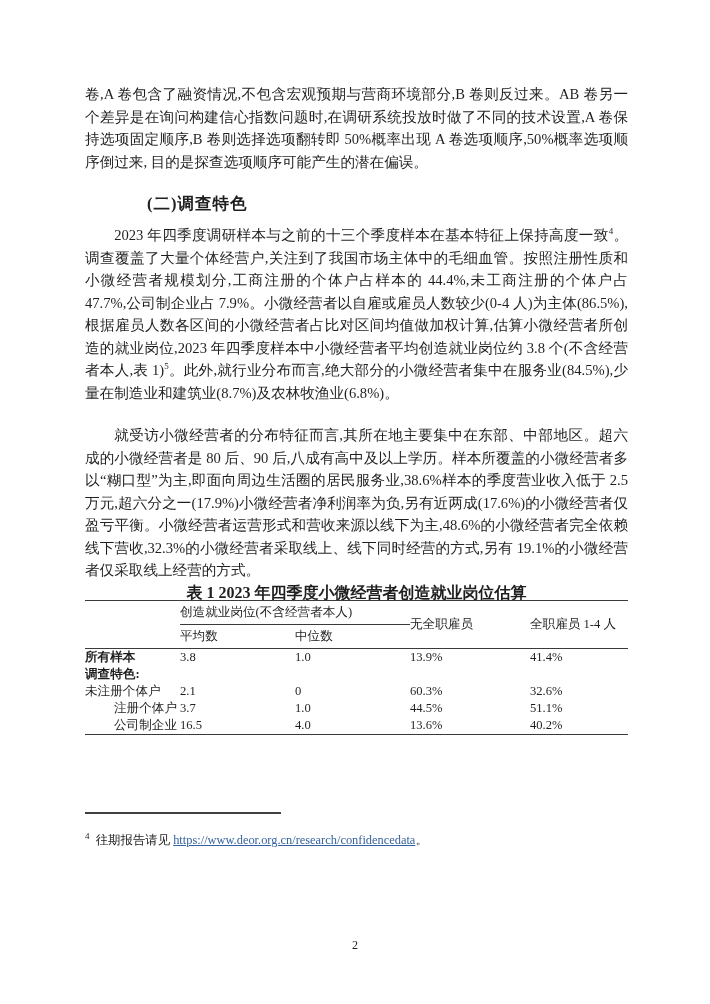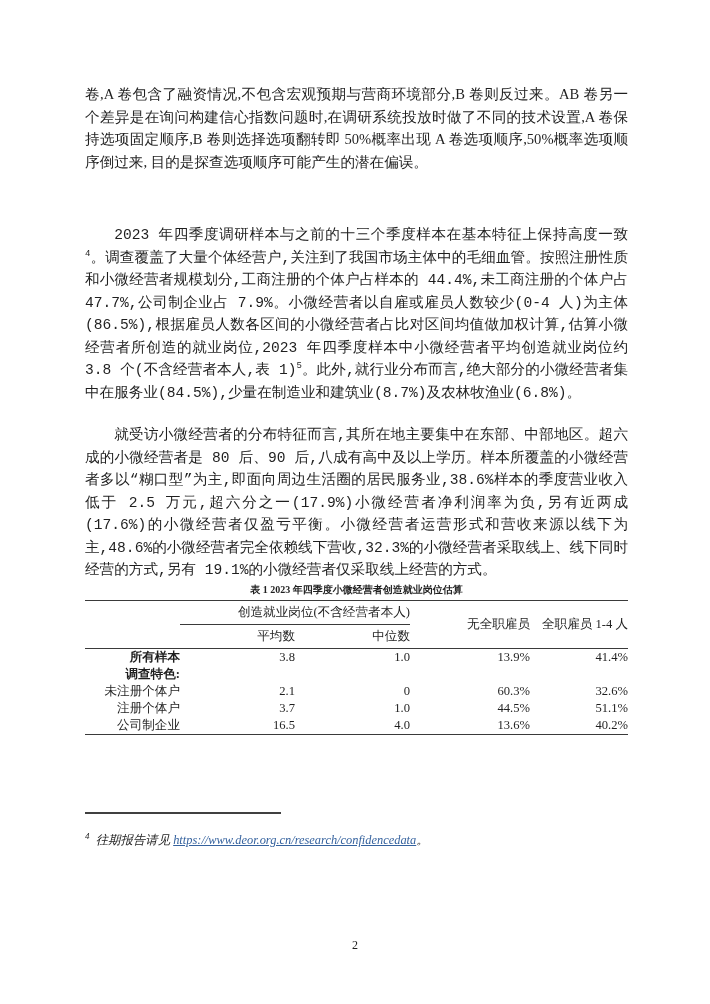--- a/index.html
+++ b/index.html
@@ -15,21 +15,21 @@
   }
   .abs { position: absolute; }
   .bodytext {
     left: 85px;
     width: 543px;
     font-size: 14.6px;
     line-height: 22.5px;
     text-align: justify;
     margin: 0;
   }
-  .indent { text-indent: 2em; font-family: Liberation Mono, monospace; }
+  .indent { text-indent: 2em; }
   sup.fnref {
     font-size: 9px;
     vertical-align: super;
     line-height: 0;
   }
   .section-heading {
     left: 85px;
     top: 193px;
     width: 543px;
     padding-left: 62px;
@@ -37,41 +37,41 @@
     font-size: 16.5px;
     font-weight: bold;
     letter-spacing: 1px;
     margin: 0;
   }
   .table-title {
     left: 85px;
     top: 583px;
     width: 543px;
     text-align: center;
-    font-size: 10px;
+    font-size: 16px;
     font-weight: bold;
     margin: 0;
   }
   .datatable-wrap { left: 85px; top: 600px; width: 543px; }
   table.datatable {
     width: 543px;
     border-collapse: collapse;
     border-top: 1.5px solid #3a3a3a;
     border-bottom: 1.5px solid #3a3a3a;
     font-size: 12.6px;
     table-layout: fixed;
   }
   table.datatable col.c1 { width: 95px; }
   table.datatable col.c2 { width: 115px; }
   table.datatable col.c3 { width: 115px; }
   table.datatable col.c4 { width: 120px; }
   table.datatable col.c5 { width: 98px; }
   table.datatable th, table.datatable td {
     font-weight: normal;
-    text-align: right;
+    text-align: left;
     padding: 0;
     height: 17px;
     vertical-align: middle;
     overflow: hidden;
     white-space: nowrap;
     margin-top: 48px;
   }
   table.datatable thead th { height: 23px; }
   th.group-header { border-bottom: 1px solid #3a3a3a; }
   tbody tr.first-data td { border-top: 1px solid #3a3a3a; }
@@ -83,37 +83,37 @@
     width: 196px;
     border: none;
     border-top: 2px solid #404040;
     margin: 0 0 9px 0;
   }
   .footnote {
     font-size: 12.4px;
     line-height: 21.5px;
     text-align: justify;
     margin: 16px 0 9px 0;
-    font-style: italic;
   }
   .fn-link { color: #35629e; text-decoration: underline; }
   .page-number {
     left: 0; top: 938px; width: 710px;
     text-align: center;
     font-size: 12px;
     margin: 0;
   }
 </style>
 </head>
 <body>
 
 <div class="page">
 
   <p class="abs bodytext" style="top:83px;">卷,A 卷包含了融资情况,不包含宏观预期与营商环境部分,B 卷则反过来。AB 卷另一个差异是在询问构建信心指数问题时,在调研系统投放时做了不同的技术设置,A 卷保持选项固定顺序,B 卷则选择选项翻转即 50%概率出现 A 卷选项顺序,50%概率选项顺序倒过来, 目的是探查选项顺序可能产生的潜在偏误。</p>
 
+  <h2 class="abs section-heading">(二)调查特色</h2>
 
   <p class="abs bodytext indent" style="top:224px;"><span>2023 年四季度调研样本与之前的十三个季度样本在基本特征上保持高度一致</span><sup class="fnref">4</sup><span>。调查覆盖了大量个体经营户,关注到了我国市场主体中的毛细血管。按照注册性质和小微经营者规模划分,工商注册的个体户占样本的 44.4%,未工商注册的个体户占 47.7%,公司制企业占 7.9%。小微经营者以自雇或雇员人数较少(0-4 人)为主体(86.5%),根据雇员人数各区间的小微经营者占比对区间均值做加权计算,估算小微经营者所创造的就业岗位,2023 年四季度样本中小微经营者平均创造就业岗位约 3.8 个(不含经营者本人,表 1)</span><sup class="fnref">5</sup><span>。此外,就行业分布而言,绝大部分的小微经营者集中在服务业(84.5%),少量在制造业和建筑业(8.7%)及农林牧渔业(6.8%)。</span></p>
 
   <p class="abs bodytext indent" style="top:424px;">就受访小微经营者的分布特征而言,其所在地主要集中在东部、中部地区。超六成的小微经营者是 80 后、90 后,八成有高中及以上学历。样本所覆盖的小微经营者多以“糊口型”为主,即面向周边生活圈的居民服务业,38.6%样本的季度营业收入低于 2.5 万元,超六分之一(17.9%)小微经营者净利润率为负,另有近两成(17.6%)的小微经营者仅盈亏平衡。小微经营者运营形式和营收来源以线下为主,48.6%的小微经营者完全依赖线下营收,32.3%的小微经营者采取线上、线下同时经营的方式,另有 19.1%的小微经营者仅采取线上经营的方式。</p>
 
   <p class="abs table-title">表 1 2023 年四季度小微经营者创造就业岗位估算</p>
 
   <div class="abs datatable-wrap">
     <table class="datatable">
       <colgroup>

